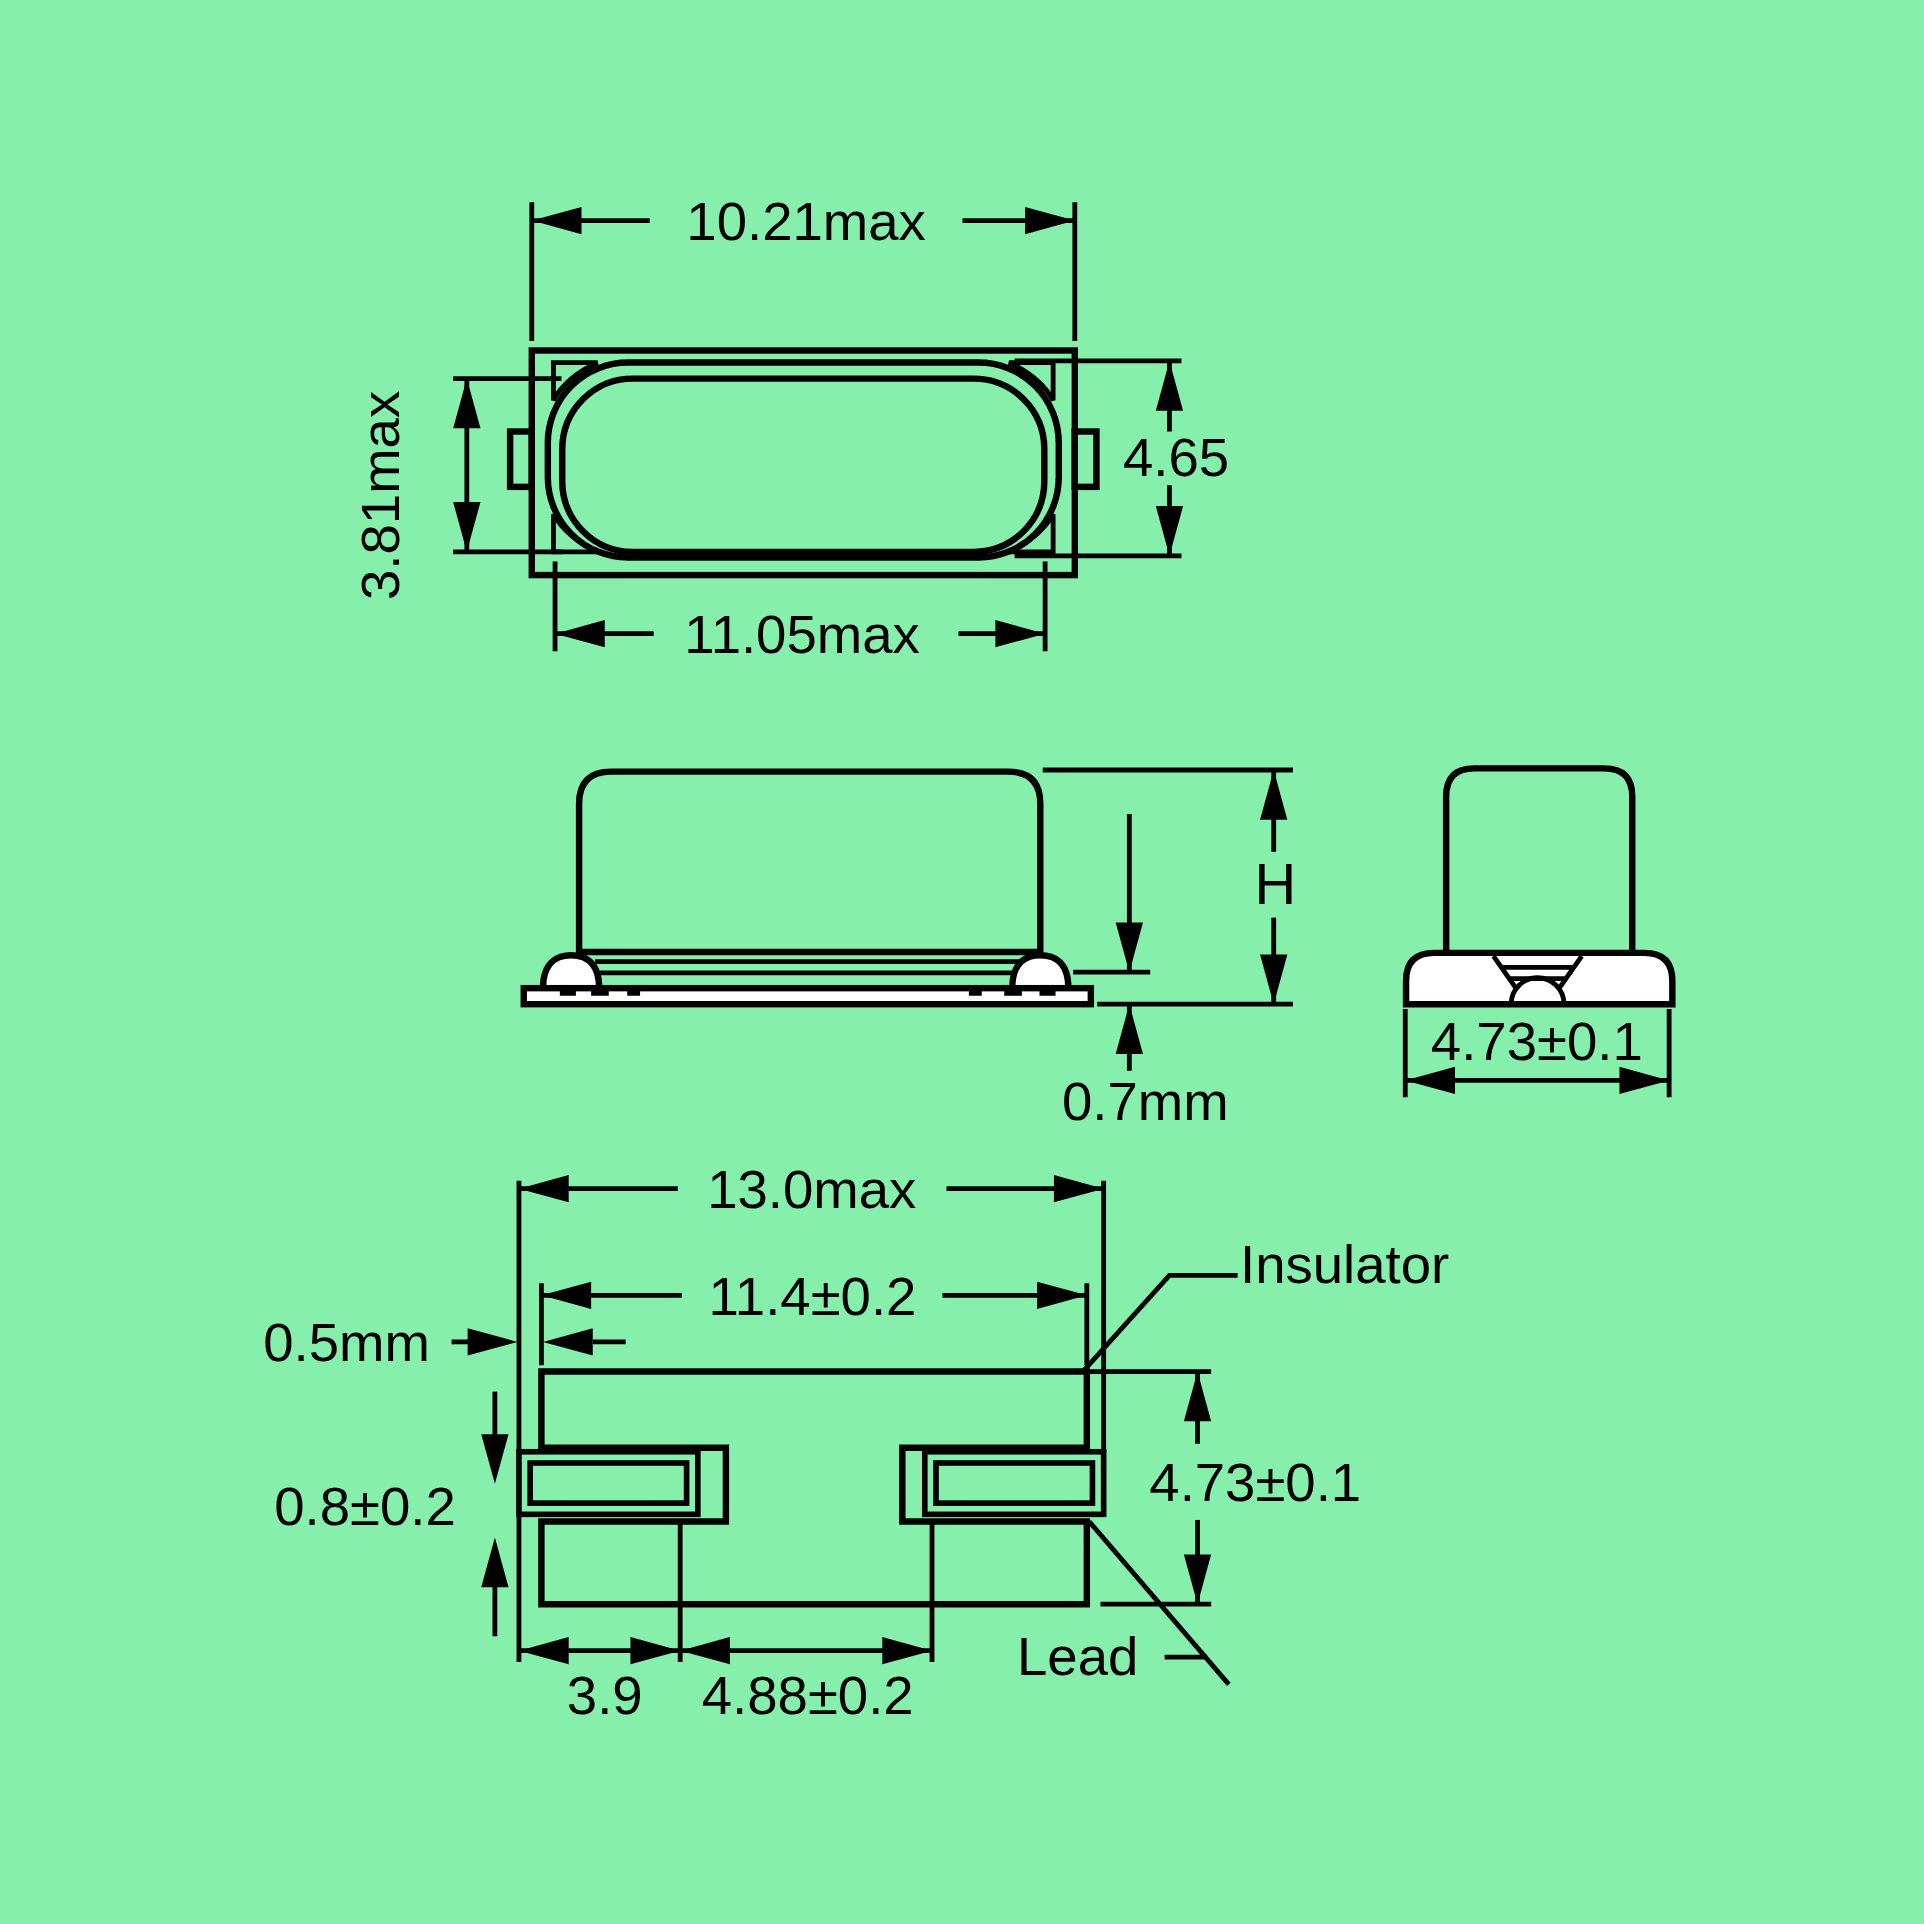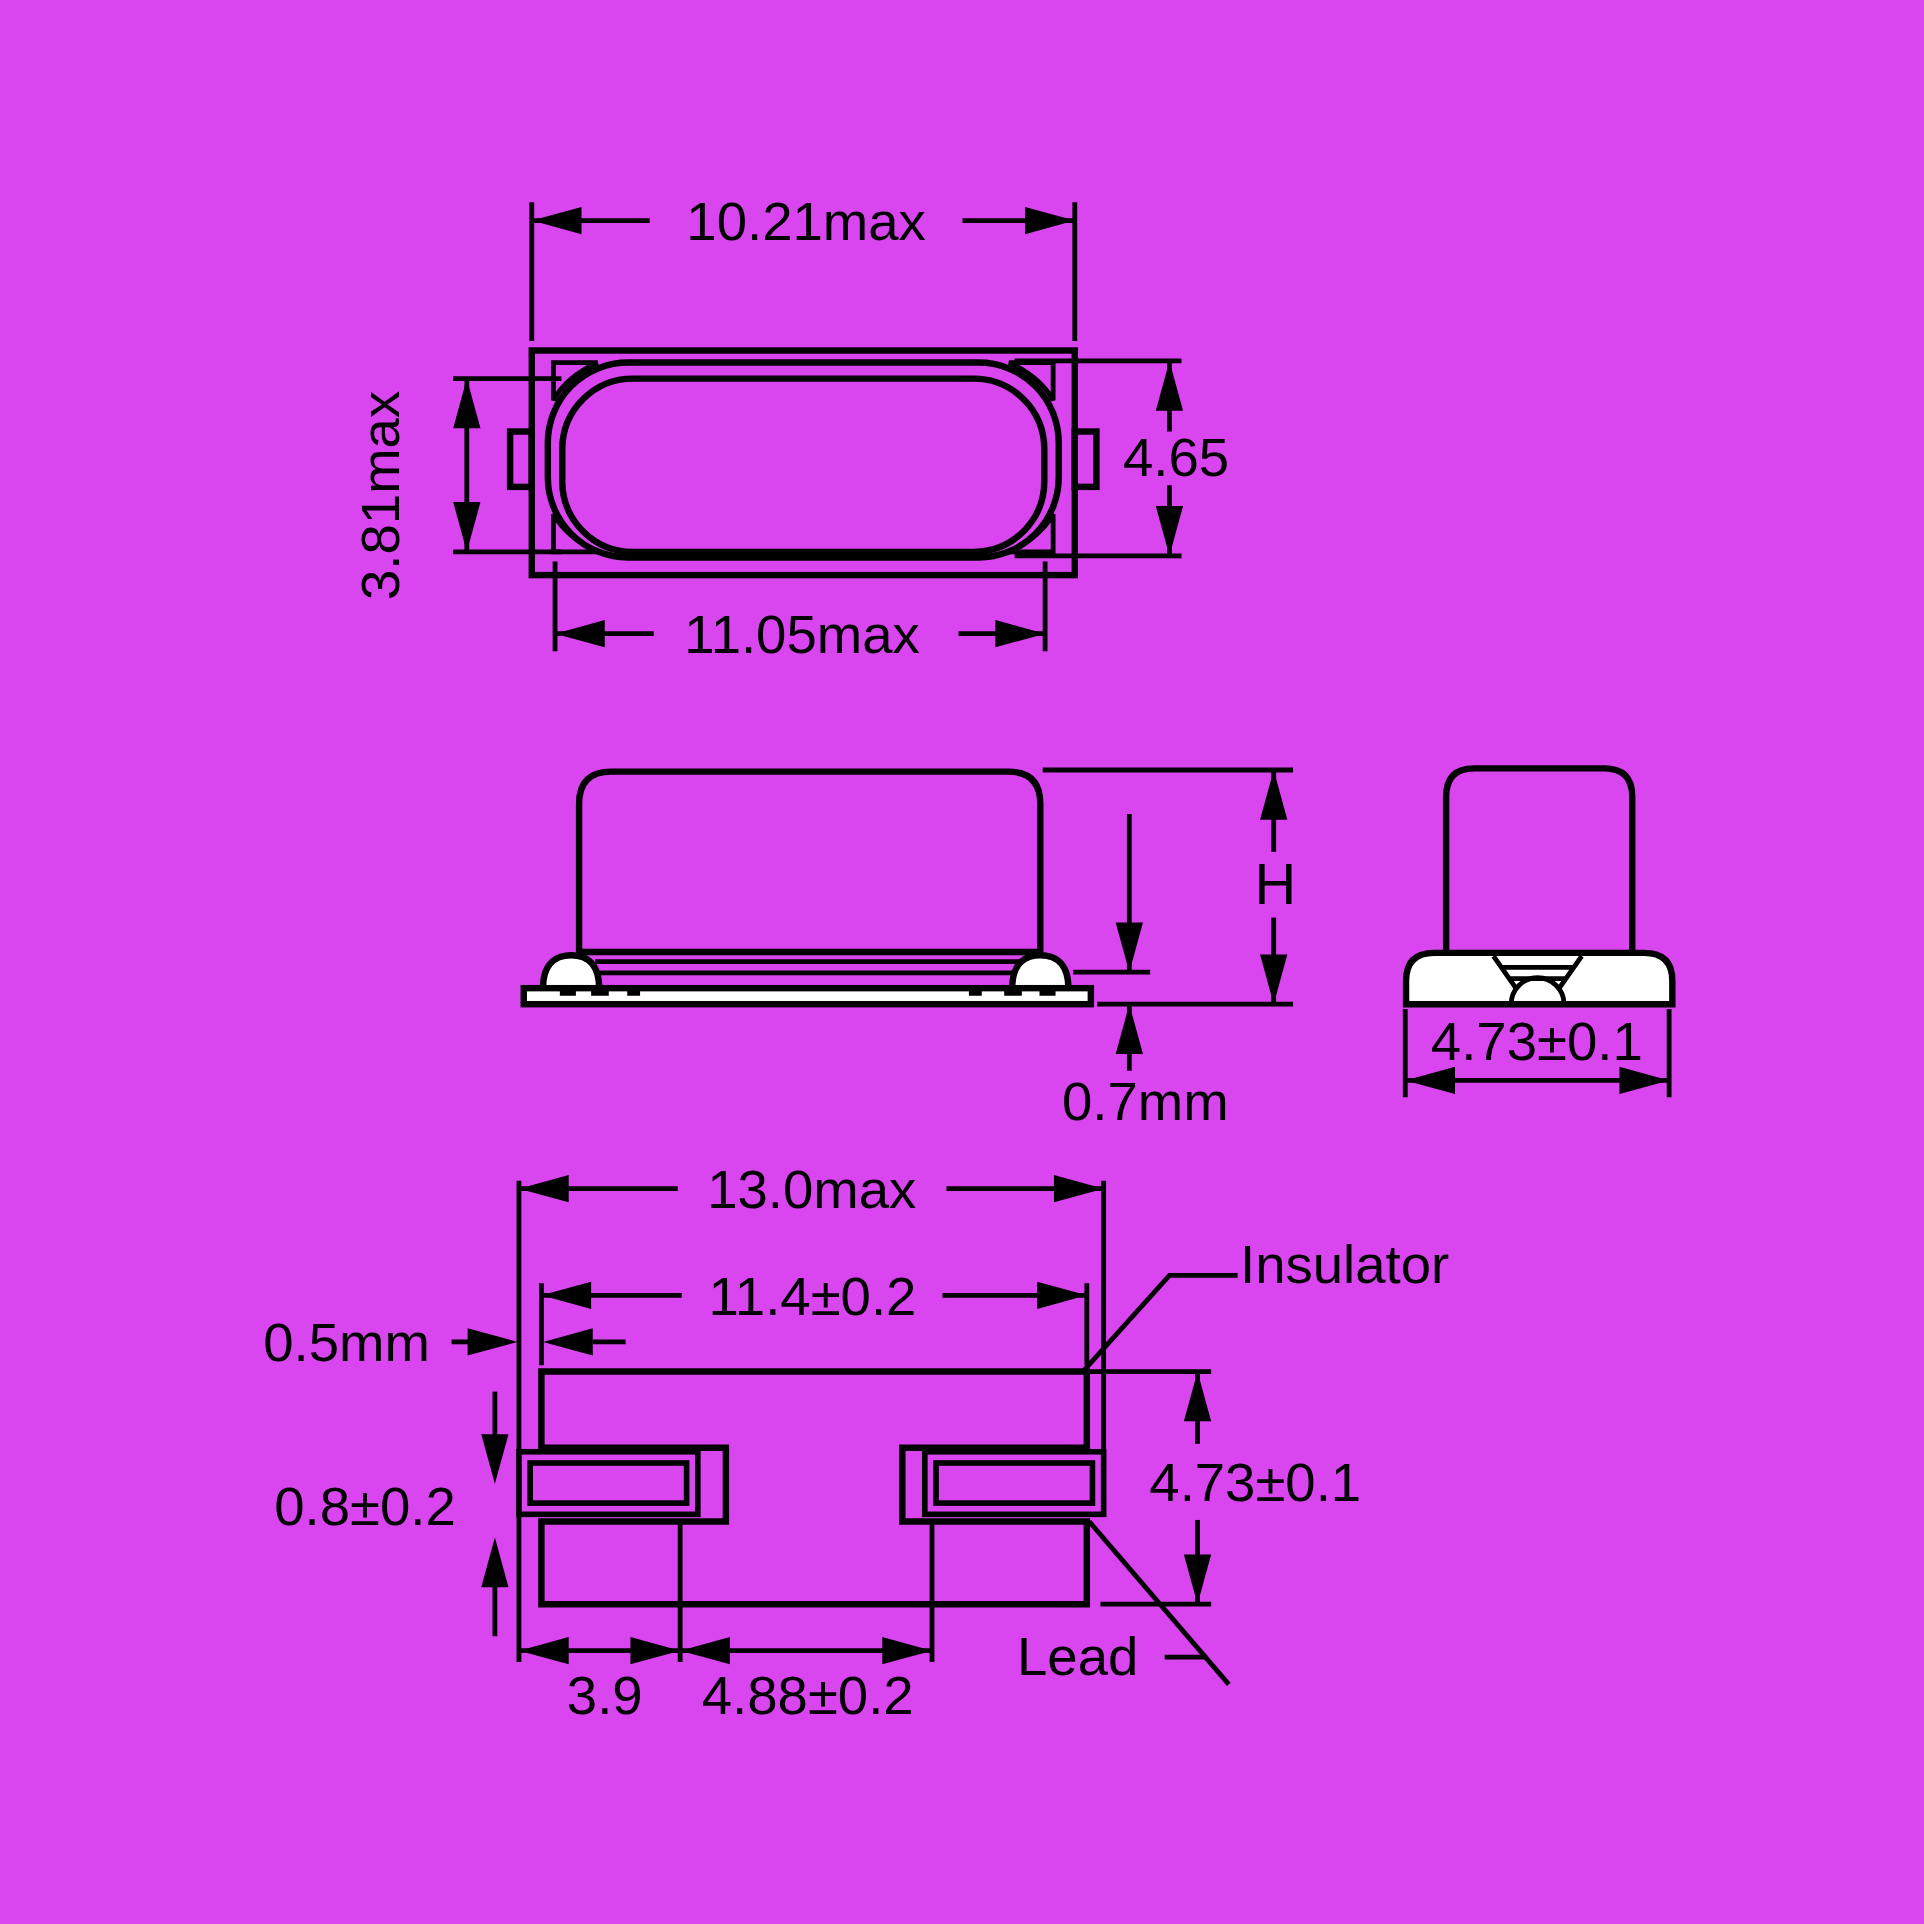--- a/index.html
+++ b/index.html
@@ -1,16 +1,16 @@
 <!DOCTYPE html>
 <html style="font-size:13px"><head>
 <meta charset="utf-8">
 <style>
   html,body{margin:0;padding:0;background:#ffffff;}
-  .stage{width:1925px;height:1925px;position:relative;background:#d946ef;}
+  .stage{width:1925px;height:1925px;position:relative;background:#86efac;}
   svg{display:block;}
   text{font-family:"Liberation Sans","DejaVu Sans",sans-serif;fill:#000;}
   .dimtext{font-size:68px;}
   .bigtext{font-size:72px;}
   .lbltext{font-size:68px;}
   .outline{stroke:#000;stroke-width:8;fill:none;}
   .outlinef{stroke:#000;stroke-width:8;fill:#ffffff;}
   .thin{stroke:#000;stroke-width:6;fill:none;}
   .med{stroke:#000;stroke-width:7;fill:none;}
   .arr{fill:#000;stroke:none;}

